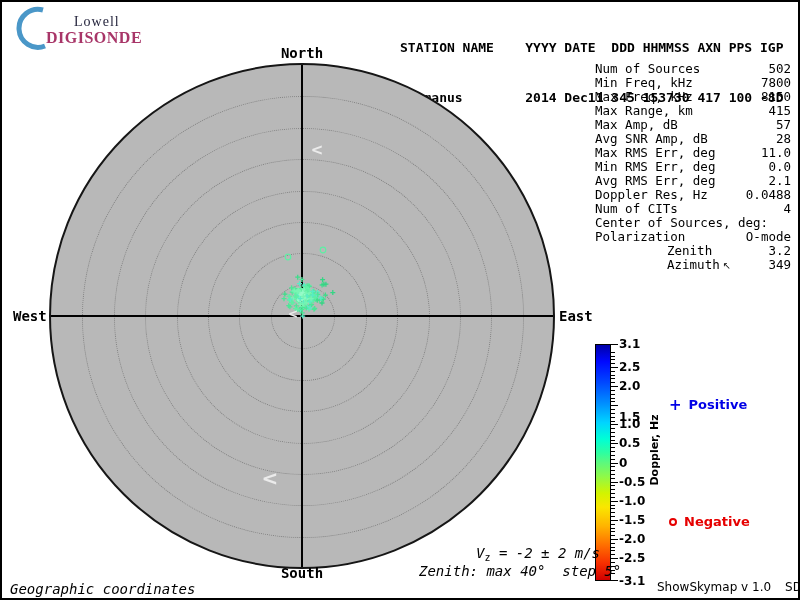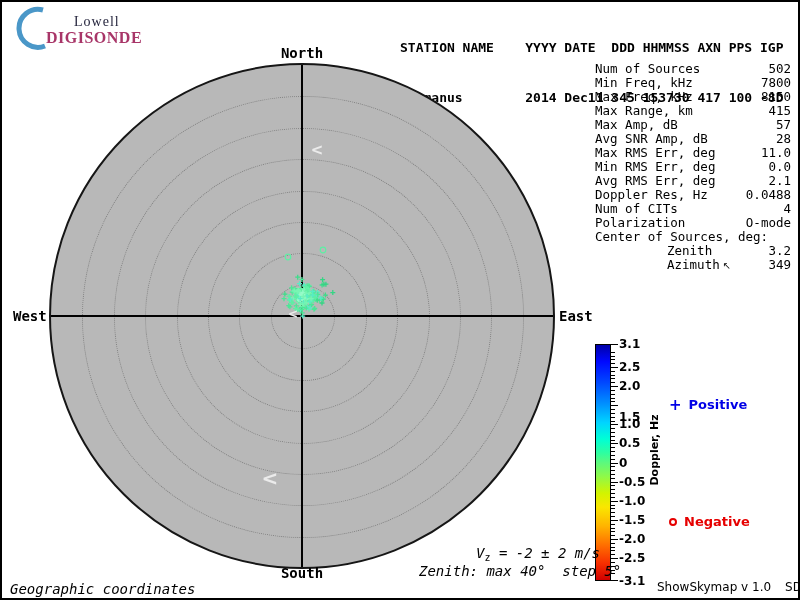--- a/index.html
+++ b/index.html
@@ -275,22 +275,22 @@
       <div class="srow"><span>Min Freq, kHz</span><span>7800</span></div>
       <div class="srow"><span>Max Freq, kHz</span><span>8150</span></div>
       <div class="srow"><span>Max Range, km</span><span>415</span></div>
       <div class="srow"><span>Max Amp, dB</span><span>57</span></div>
       <div class="srow"><span>Avg SNR Amp, dB</span><span>28</span></div>
       <div class="srow"><span>Max RMS Err, deg</span><span>11.0</span></div>
       <div class="srow"><span>Min RMS Err, deg</span><span>0.0</span></div>
       <div class="srow"><span>Avg RMS Err, deg</span><span>2.1</span></div>
       <div class="srow"><span>Doppler Res, Hz</span><span>0.0488</span></div>
       <div class="srow"><span>Num of CITs</span><span>4</span></div>
+      <div class="srow"><span>Center of Sources, deg:</span><span></span></div>
       <div class="srow"><span>Polarization</span><span>O-mode</span></div>
-      <div class="srow"><span>Center of Sources, deg:</span><span></span></div>
       <div class="srow indent"><span>Zenith</span><span>3.2</span></div>
       <div class="srow indent"><span>Azimuth<span class="arrowglyph"> ↖</span></span><span>349</span></div>
     </div>
 
   <div id="cbwrap">
     <div id="cbbar" style="background: linear-gradient(rgb(0, 0, 168) 0%, rgb(0, 8, 255) 7%, rgb(0, 72, 255) 16%, rgb(0, 144, 255) 25%, rgb(0, 212, 255) 33%, rgb(0, 255, 213) 40%, rgb(46, 254, 160) 46%, rgb(91, 249, 126) 50%, rgb(143, 249, 72) 56%, rgb(210, 244, 0) 63%, rgb(250, 230, 0) 69%, rgb(255, 180, 0) 77%, rgb(255, 112, 0) 85%, rgb(247, 46, 0) 93%, rgb(207, 0, 0) 100%);"></div>
   <div class="tick" style="left: 16px; width: 7px; top: 0px;"></div>
       <div class="cblabel" style="top: 0px;">3.1</div>
       <div class="tick" style="left: 16px; width: 7px; top: 22.9px;"></div>
       <div class="cblabel" style="top: 22.9px;">2.5</div>

